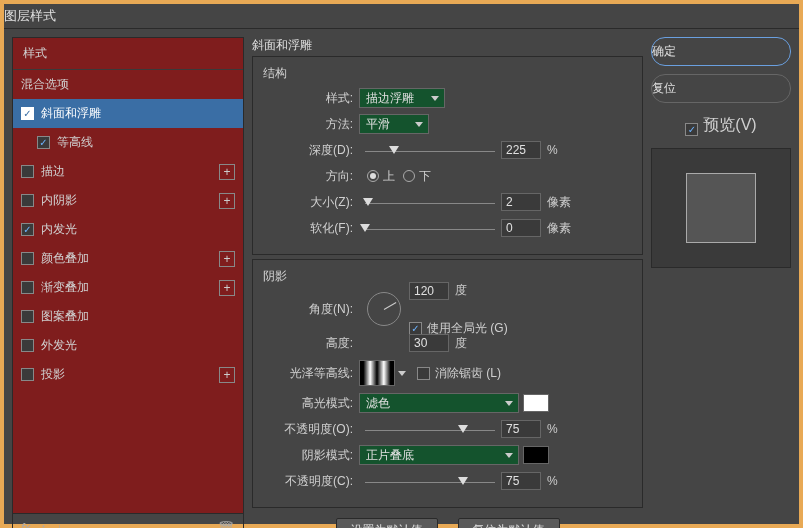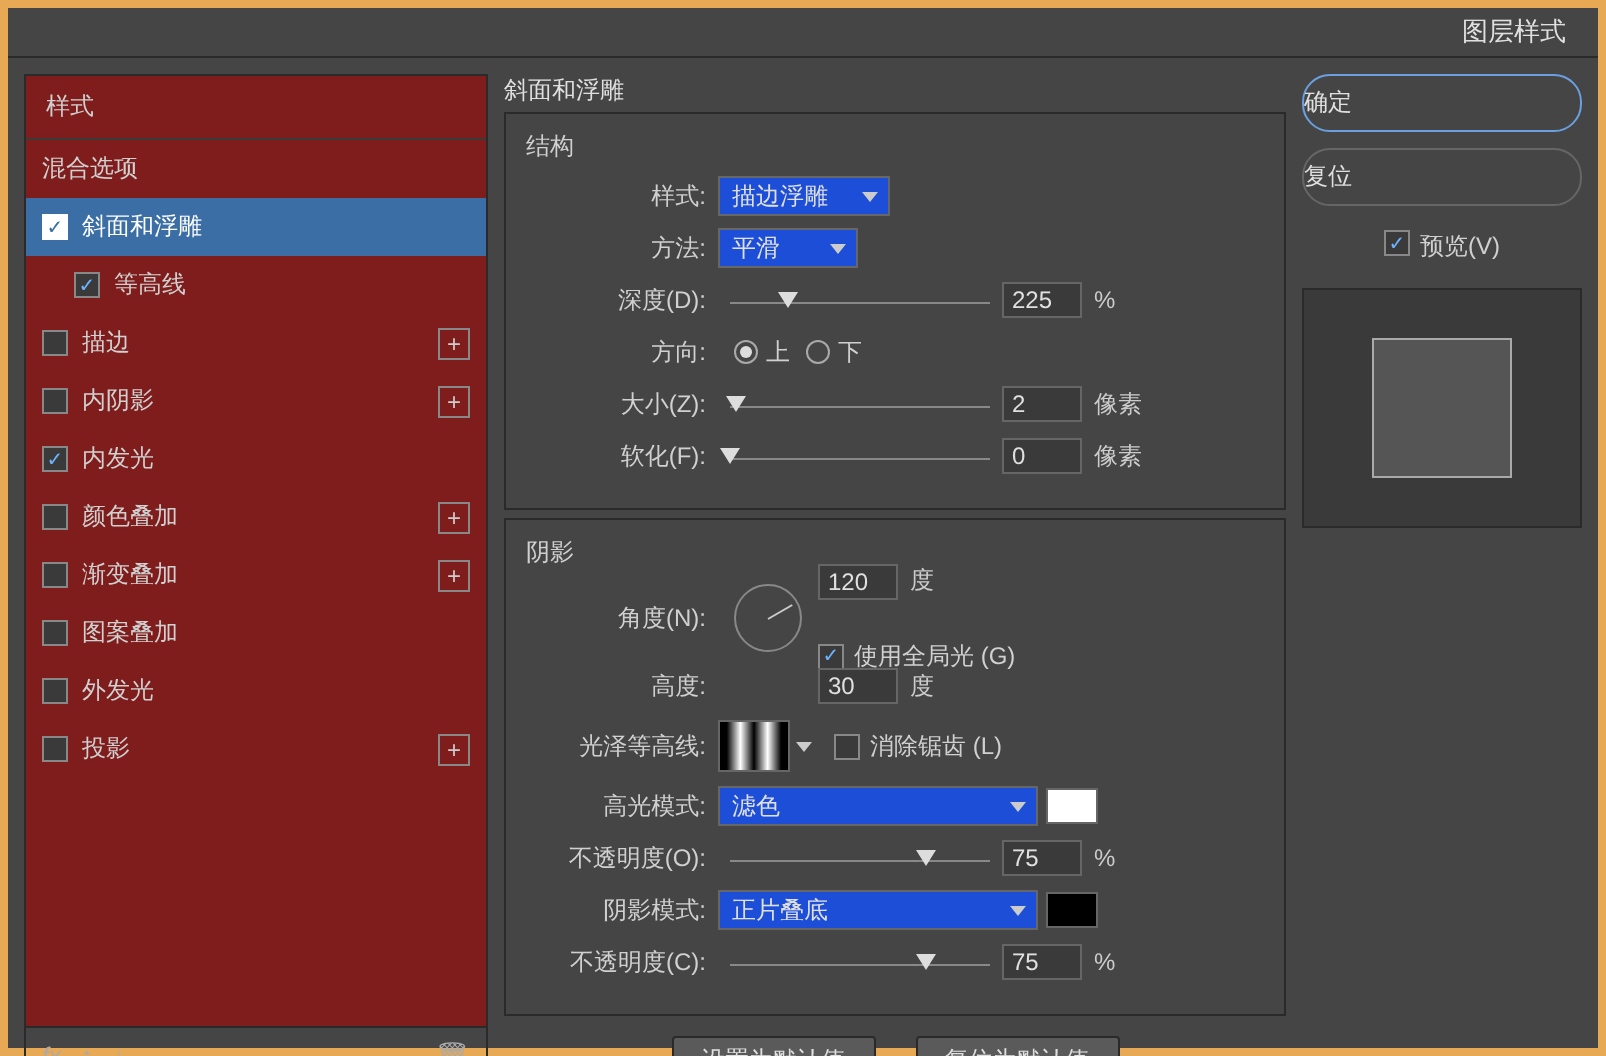--- a/index.html
+++ b/index.html
@@ -1,58 +1,58 @@
 <!DOCTYPE html>
 <html><head>
 <meta charset="utf-8">
 <style>
 * { box-sizing: border-box; margin: 0; padding: 0; font-family: "Microsoft YaHei", sans-serif; }
 body { background: #e8a955; width: 803px; height: 528px; padding: 4px; }
 .dialog { background: #454545; width: 100%; height: 100%; display: flex; flex-direction: column; }
-.titlebar { background: #454545; color: #e0e0e0; text-align: right; font-size: 13px; padding: 3px 16px; border-bottom: 1px solid #2a2a2a; }
+.titlebar { background: #454545; color: #e0e0e0; text-align: left; font-size: 13px; padding: 3px 0; border-bottom: 1px solid #2a2a2a; }
 .body { flex: 1; display: flex; padding: 8px; gap: 8px; }
 .left { width: 232px; display: flex; flex-direction: column; }
 .style-list { border: 1px solid #2a2a2a; background: #7f1d1d; flex: 1; }
 .list-header { color: #d0d0d0; font-size: 12px; padding: 7px 10px; border-bottom: 1px solid #3a3a3a; }
 .list-row { display: flex; align-items: center; padding: 6px 8px; color: #d0d0d0; font-size: 12px; position: relative; }
 .list-row.selected { background: #3a6ea5; color: #fff; }
 .list-row .chk { width: 13px; height: 13px; border: 1px solid #888; background: #3a3a3a; margin-right: 7px; display: flex; align-items: center; justify-content: center; font-size: 10px; color: #6db3ff; }
 .list-row.selected .chk { border-color: #fff; background: #fff; color: #3a6ea5; }
 .list-row .chk.checked::before { content: "✓"; }
 .list-row.indent { padding-left: 24px; }
 .list-row .plus { margin-left: auto; width: 16px; height: 16px; border: 1px solid #888; display: flex; align-items: center; justify-content: center; font-size: 12px; color: #ccc; }
 .left-footer { border: 1px solid #2a2a2a; border-top: none; padding: 6px 8px; display: flex; align-items: center; gap: 10px; color: #aaa; font-size: 12px; }
 .left-footer .spacer { flex: 1; }
 .center { flex: 1; display: flex; flex-direction: column; color: #d0d0d0; font-size: 12px; }
 .section-title { font-size: 12px; color: #e0e0e0; margin-bottom: 2px; }
 .fieldset { border: 1px solid #2a2a2a; padding: 8px 10px 10px; margin-bottom: 4px; }
 .fieldset-title { font-size: 12px; color: #d0d0d0; margin-bottom: 6px; }
 .row { display: flex; align-items: center; margin-bottom: 6px; height: 20px; }
 .lbl { width: 96px; text-align: right; padding-right: 6px; color: #d0d0d0; }
-.select { background: #1d4ed8; border: 1px solid #666; color: #e0e0e0; font-size: 12px; height: 20px; padding: 0 18px 0 6px; position: relative; display: inline-flex; align-items: center; }
+.select { background: #14532d; border: 1px solid #666; color: #e0e0e0; font-size: 12px; height: 20px; padding: 0 18px 0 6px; position: relative; display: inline-flex; align-items: center; }
 .select::after { content: ""; position: absolute; right: 5px; top: 7px; border-left: 4px solid transparent; border-right: 4px solid transparent; border-top: 5px solid #ccc; }
 .slider { flex: 0 0 130px; height: 4px; border-bottom: 1px solid #888; position: relative; margin: 0 6px; }
 .slider .thumb { position: absolute; top: -2px; width: 0; height: 0; border-left: 5px solid transparent; border-right: 5px solid transparent; border-top: 8px solid #ddd; transform: translateX(-50%); }
 .num { width: 40px; background: #3a3a3a; border: 1px solid #666; color: #e0e0e0; font-size: 12px; height: 18px; padding: 0 4px; text-align: left; display: inline-flex; align-items: center; }
 .unit { margin-left: 6px; color: #ccc; }
 .radio { width: 12px; height: 12px; border: 1px solid #aaa; border-radius: 50%; display: inline-flex; align-items: center; justify-content: center; margin: 0 4px 0 8px; }
 .radio.checked::before { content: ""; width: 6px; height: 6px; background: #ddd; border-radius: 50%; }
 .chkbox { width: 13px; height: 13px; border: 1px solid #888; background: #3a3a3a; display: inline-flex; align-items: center; justify-content: center; font-size: 10px; color: #6db3ff; margin-right: 5px; }
 .chkbox.checked::before { content: "✓"; }
 .angle-dial { width: 34px; height: 34px; border: 1px solid #888; border-radius: 50%; margin: 0 8px; position: relative; }
 .angle-dial::before { content: ""; position: absolute; left: 50%; top: 50%; width: 14px; height: 1px; background: #ccc; transform-origin: left center; transform: rotate(-30deg); }
 .contour { width: 36px; height: 26px; border: 1px solid #666; background: linear-gradient(to right, #000 0%, #000 10%, #fff 30%, #000 50%, #fff 70%, #000 90%, #000 100%); display: inline-block; position: relative; }
 .contour::after { content: ""; position: absolute; right: -12px; top: 10px; border-left: 4px solid transparent; border-right: 4px solid transparent; border-top: 5px solid #ccc; }
 .swatch { width: 26px; height: 18px; border: 1px solid #666; display: inline-block; margin-left: 4px; }
 .btn-row { display: flex; gap: 20px; justify-content: center; margin-top: 6px; }
 .pbtn { background: #5a5a5a; border: 1px solid #2a2a2a; color: #e0e0e0; font-size: 12px; padding: 3px 14px; border-radius: 2px; }
 .right { width: 140px; display: flex; flex-direction: column; gap: 8px; align-items: stretch; }
 .rbtn { border: 1px solid #666; background: #454545; color: #e0e0e0; font-size: 12px; padding: 5px 0; border-radius: 14px; text-align: left; }
 .rbtn.primary { border: 1px solid #6aa0e0; }
-.preview-check { display: flex; align-items: flex-start; justify-content: center; color: #d0d0d0; font-size: 12px; margin-top: 4px; }
+.preview-check { display: flex; align-items: flex-end; justify-content: center; color: #d0d0d0; font-size: 16px; margin-top: 4px; }
 .preview-box { border: 1px solid #2a2a2a; background: #3a3a3a; height: 120px; margin-top: 4px; display: flex; align-items: center; justify-content: center; }
 .preview-inner { width: 70px; height: 70px; border: 1px solid #aaa; background: #555; }
 .trash { font-size: 14px; }
 </style>
 </head>
 <body>
 
 <div class="dialog">
   <div class="titlebar">图层样式</div>
   <div class="body">

